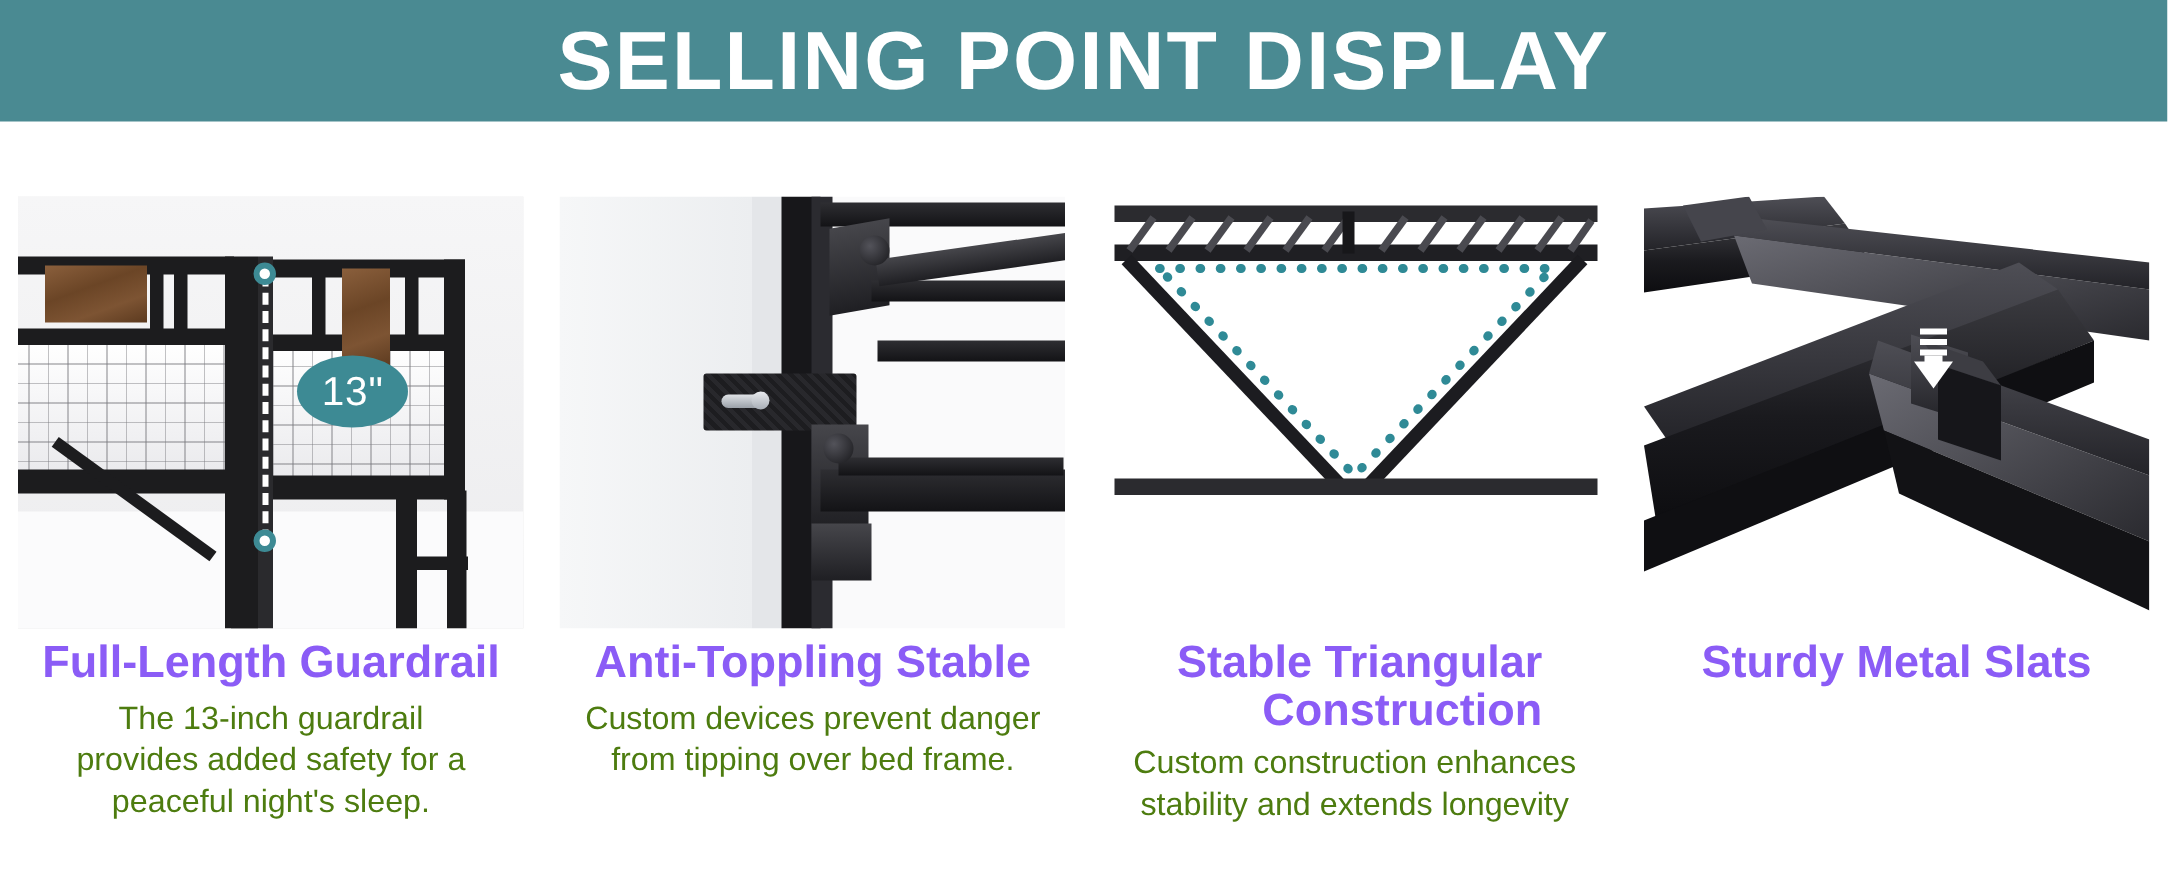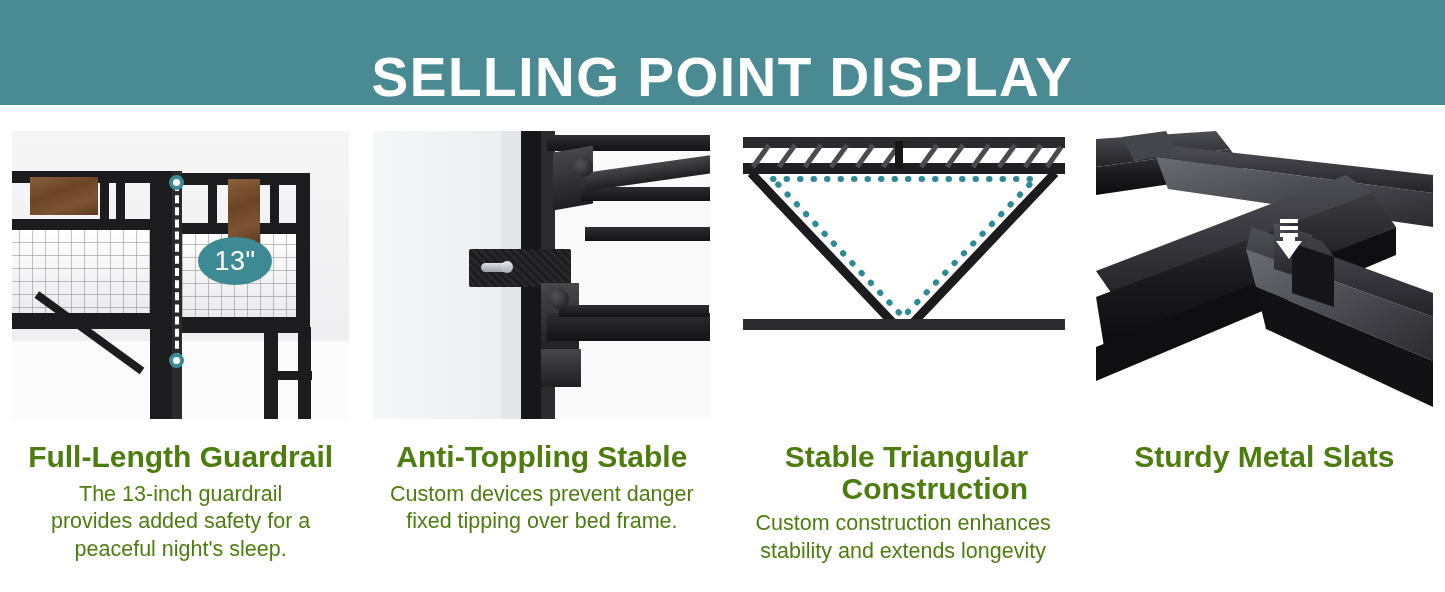--- a/index.html
+++ b/index.html
@@ -8,23 +8,23 @@
     background: #ffffff;
     font-family: "Liberation Sans", sans-serif;
     overflow: hidden;
   }
 
   .page { position: relative; width: 1445px; height: 592px; background: #fff; }
 
   
   .header-band {
     position: absolute; left: 0; top: 0;
-    width: 1445px; height: 105px;
+    width: 1445px; height: 81px;
     background: #4a8a92;
-    display: flex; align-items: flex-end; justify-content: center;
+    display: flex; align-items: center; justify-content: center;
   }
   .header-title {
     color: #ffffff;
     font-size: 55px;
     font-weight: bold;
     letter-spacing: 1.5px;
     font-family: "Liberation Sans", sans-serif;
     line-height: 1;
     white-space: nowrap;
   }
@@ -48,25 +48,25 @@
     background: #f2f2f3;
     overflow: hidden;
   }
 
   .caption-block {
     width: 100%;
     text-align: center;
     padding: 0 8px;
   }
   .caption-title {
-    color: #4d7c0f;
+    color: #8b5cf6;
     font-size: 30px;
     font-weight: bold;
     line-height: 1.05;
-    margin-top: 22px;
+    margin-top: 7px;
   }
   .caption-title.two-line { font-size: 30px; text-align: right; }
   .caption-body {
     color: #4d7c0f;
     font-size: 21.5px;
     line-height: 1.28;
     margin-top: 8px;
   }
 
   
@@ -201,21 +201,21 @@
         <div class="beam lt" style="left:168px; top:152px; width:38px; height:70px;"></div>
         <div class="beam" style="left:174px; top:182px; width:163px; height:28px;"></div>
         <div class="beam" style="left:186px; top:174px; width:150px; height:12px;"></div>
         <div class="screw" style="left:176px; top:158px;"></div>
         <div class="screw" style="left:176px; top:228px;"></div>
         <div class="beam lt" style="left:168px; top:218px; width:40px; height:38px;"></div>
       </div>
 
       <div class="caption-block">
         <div class="caption-title">Anti-Toppling Stable</div>
-        <div class="caption-body" style="max-width:310px;margin-left:auto;margin-right:auto;">Custom devices prevent danger fixed tipping over bed frame.</div>
+        <div class="caption-body" style="max-width:310px;margin-left:auto;margin-right:auto;">Custom devices prevent danger from tipping over bed frame.</div>
       </div>
     </div>
 
     <div class="panel">
       <div class="photo p3" style="background:#ffffff;">
         <svg width="337" height="288" viewBox="0 0 337 288">
           <rect x="0" y="0" width="337" height="288" fill="#ffffff"></rect>
 
           <rect x="8" y="6" width="322" height="11" fill="#2b2b2f"></rect>
           <rect x="8" y="32" width="322" height="11" fill="#1f1f23"></rect>

